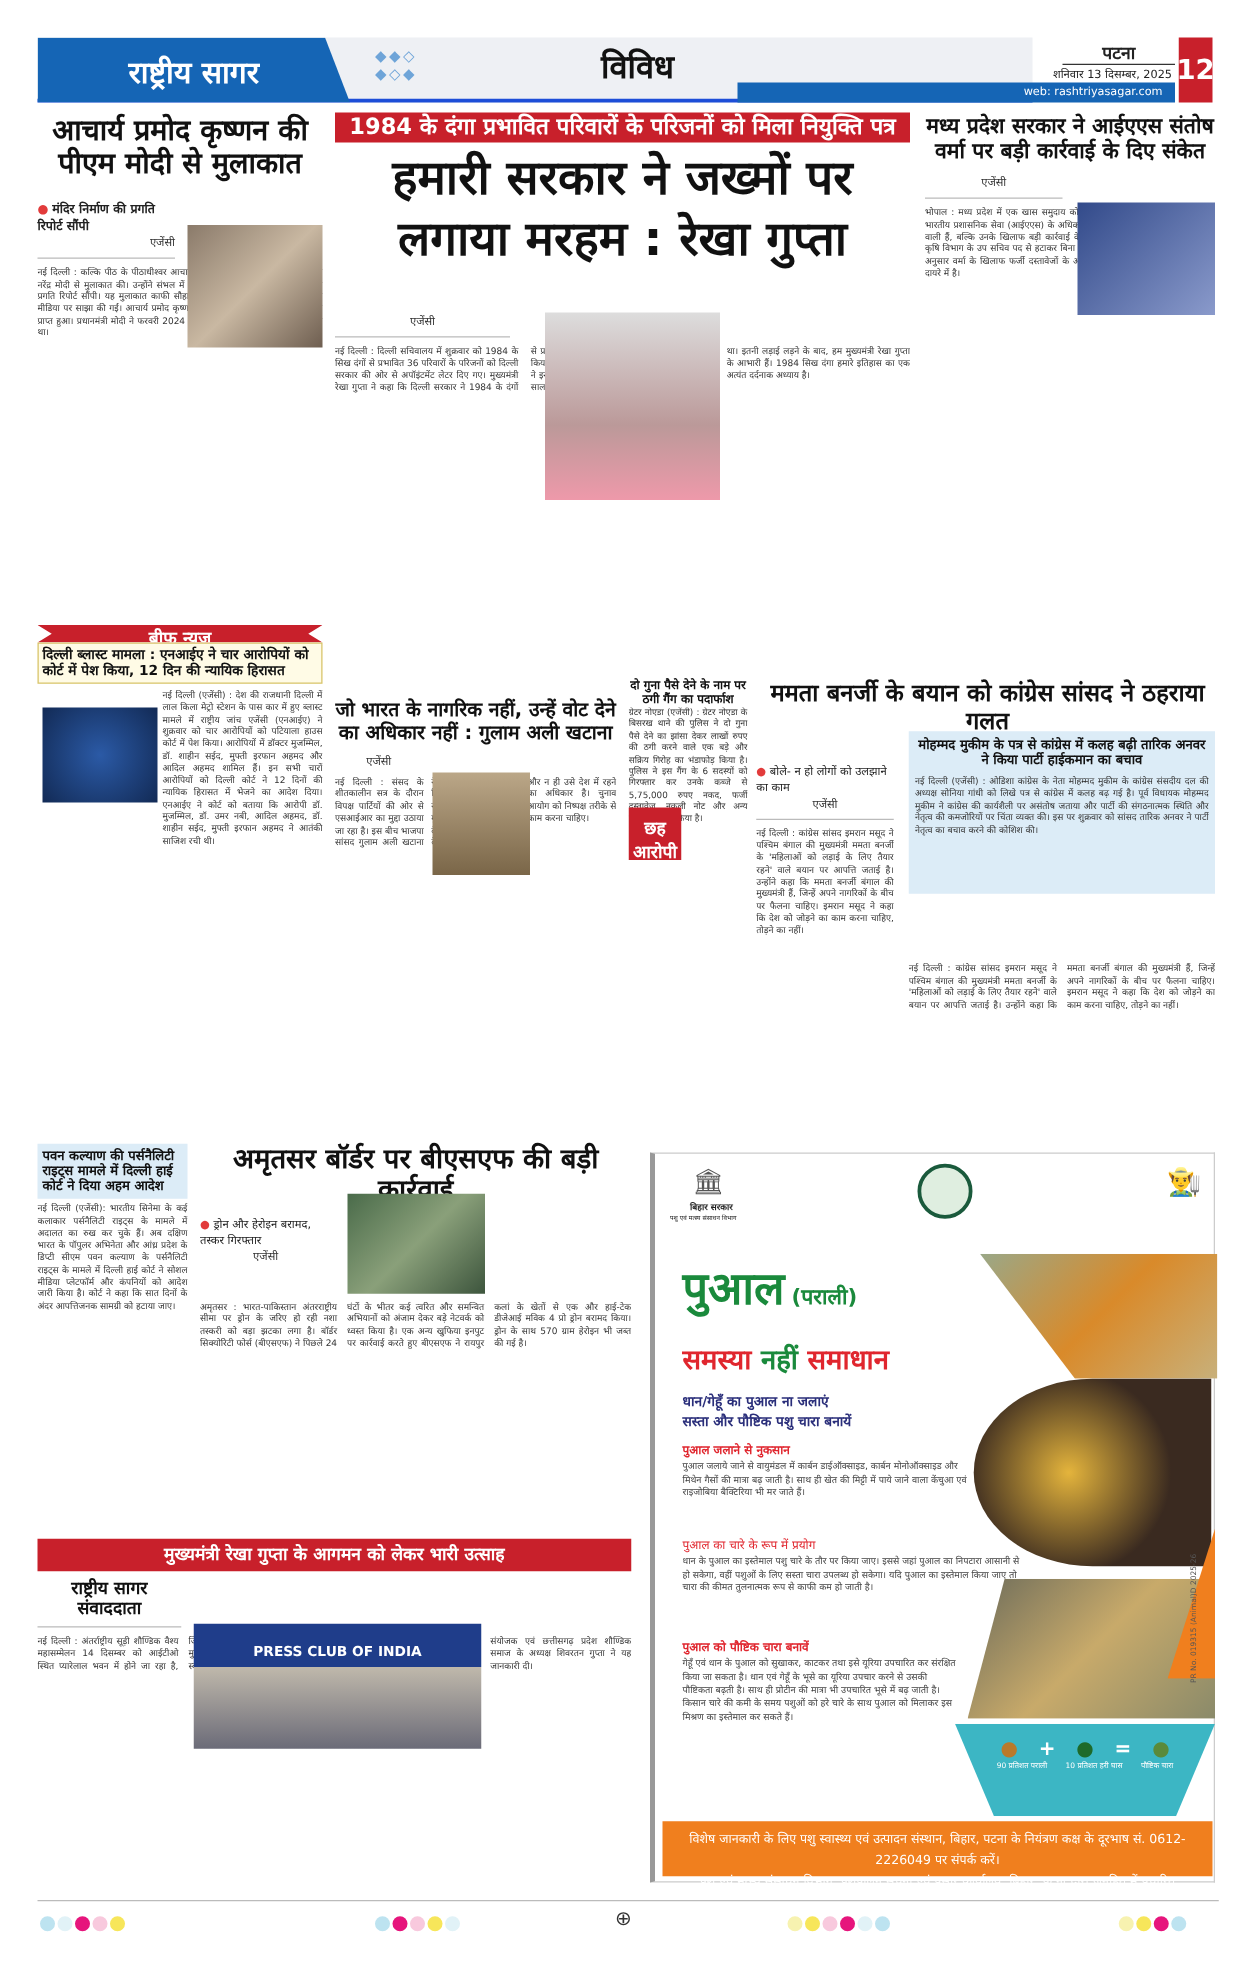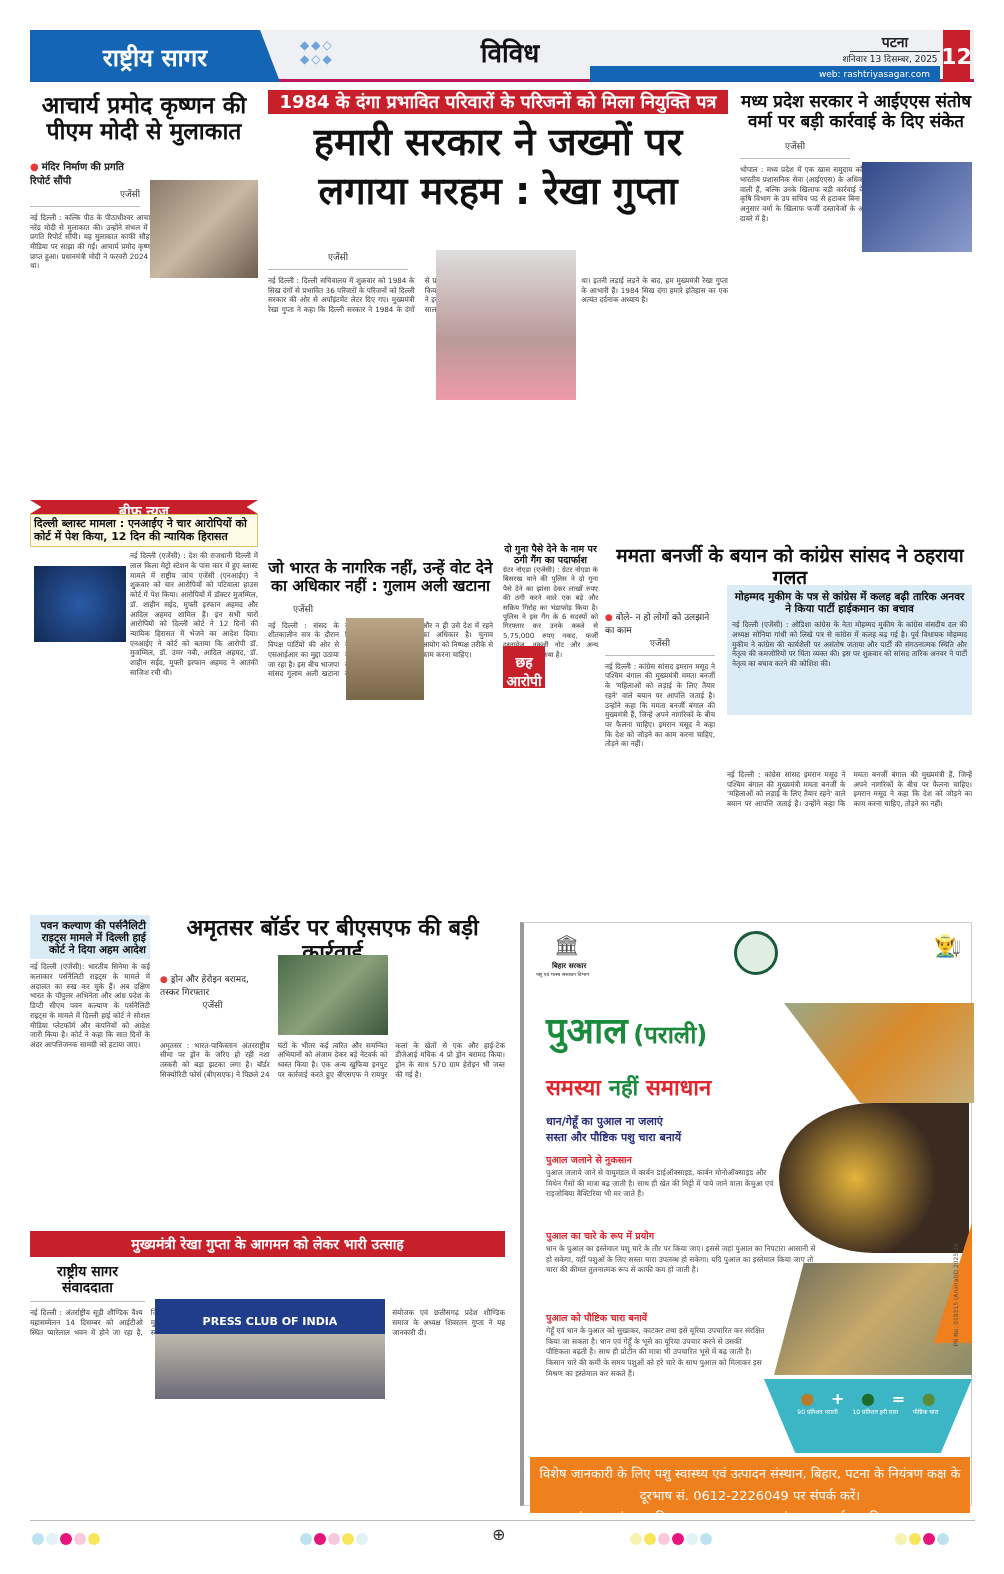--- a/index.html
+++ b/index.html
@@ -1,18 +1,18 @@
 <!DOCTYPE html>
 <html><head>
 <meta charset="utf-8">
 <style>
 *{box-sizing:border-box;margin:0;padding:0}
 body{width:1004px;height:1574px;background:#fff;font-family:"DejaVu Sans",sans-serif;color:#222;position:relative;overflow:hidden}
 .abs{position:absolute}
-.masthead{left:30px;top:30px;width:944px;height:52px;background:#eef0f4;border-bottom:3px solid #be185d}
+.masthead{left:30px;top:30px;width:796px;height:52px;background:#eef0f4;border-bottom:3px solid #1d4ed8}
 .brand{left:0;top:0;width:250px;height:52px;background:#1565b5;color:#fff;font-weight:bold;font-size:24px;display:flex;align-items:center;justify-content:center;clip-path:polygon(0 0,92% 0,100% 100%,0 100%)}
 .section{left:380px;top:4px;width:200px;text-align:center;font-size:26px;font-weight:bold;color:#111}
 .city{left:820px;top:2px;width:90px;text-align:center;font-size:14px;font-weight:bold;border-bottom:1px solid #333}
 .date{left:800px;top:22px;width:120px;text-align:center;font-size:9px}
 .webbar{left:560px;top:36px;width:350px;height:16px;background:#1565b5;color:#fff;font-size:9px;text-align:right;padding-right:10px;line-height:16px}
 .pageno{left:913px;top:0;width:27px;height:52px;background:#c8202b;color:#fff;font-size:22px;font-weight:bold;display:flex;align-items:center;justify-content:center}
 .hl{font-weight:bold;color:#111;line-height:1.15}
 .body{font-size:7.2px;line-height:1.35;color:#333;text-align:justify;overflow:hidden}
 .img{background:linear-gradient(135deg,#8a7a6a,#c9b8a2,#6e5e50)}
 .redbar{background:#c8202b;color:#fff;text-align:center;font-weight:bold}
@@ -90,21 +90,21 @@
   <div class="body" style="width:110px;height:120px">नई दिल्ली : कांग्रेस सांसद इमरान मसूद ने पश्चिम बंगाल की मुख्यमंत्री ममता बनर्जी के 'महिलाओं को लड़ाई के लिए तैयार रहने' वाले बयान पर आपत्ति जताई है। उन्होंने कहा कि ममता बनर्जी बंगाल की मुख्यमंत्री हैं, जिन्हें अपने नागरिकों के बीच पर फैलना चाहिए। इमरान मसूद ने कहा कि देश को जोड़ने का काम करना चाहिए, तोड़ने का नहीं।</div>
 </div>
 
 <div class="abs bluebox" style="left:727px;top:585px;width:245px;padding:5px">
   <div class="hl" style="font-size:10.5px;text-align:center">मोहम्मद मुकीम के पत्र से कांग्रेस में कलह बढ़ी तारिक अनवर ने किया पार्टी हाईकमान का बचाव</div>
   <div class="body" style="height:90px;margin-top:6px">नई दिल्ली (एजेंसी) : ओडिशा कांग्रेस के नेता मोहम्मद मुकीम के कांग्रेस संसदीय दल की अध्यक्ष सोनिया गांधी को लिखे पत्र से कांग्रेस में कलह बढ़ गई है। पूर्व विधायक मोहम्मद मुकीम ने कांग्रेस की कार्यशैली पर असंतोष जताया और पार्टी की संगठनात्मक स्थिति और नेतृत्व की कमजोरियों पर चिंता व्यक्त की। इस पर शुक्रवार को सांसद तारिक अनवर ने पार्टी नेतृत्व का बचाव करने की कोशिश की।</div>
 </div>
 <div class="abs body" style="left:727px;top:770px;width:245px;height:120px;column-count:2;column-gap:8px">नई दिल्ली : कांग्रेस सांसद इमरान मसूद ने पश्चिम बंगाल की मुख्यमंत्री ममता बनर्जी के 'महिलाओं को लड़ाई के लिए तैयार रहने' वाले बयान पर आपत्ति जताई है। उन्होंने कहा कि ममता बनर्जी बंगाल की मुख्यमंत्री हैं, जिन्हें अपने नागरिकों के बीच पर फैलना चाहिए। इमरान मसूद ने कहा कि देश को जोड़ने का काम करना चाहिए, तोड़ने का नहीं।</div>
 
 <div class="abs" style="left:30px;top:915px;width:120px">
-  <div class="bluebox hl" style="font-size:10.5px;text-align:right;padding:4px">पवन कल्याण की पर्सनैलिटी राइट्स मामले में दिल्ली हाई कोर्ट ने दिया अहम आदेश</div>
+  <div class="bluebox hl" style="font-size:10.5px;text-align:left;padding:4px">पवन कल्याण की पर्सनैलिटी राइट्स मामले में दिल्ली हाई कोर्ट ने दिया अहम आदेश</div>
   <div class="body" style="height:240px;margin-top:3px">नई दिल्ली (एजेंसी): भारतीय सिनेमा के कई कलाकार पर्सनैलिटी राइट्स के मामले में अदालत का रुख कर चुके हैं। अब दक्षिण भारत के पॉपुलर अभिनेता और आंध्र प्रदेश के डिप्टी सीएम पवन कल्याण के पर्सनैलिटी राइट्स के मामले में दिल्ली हाई कोर्ट ने सोशल मीडिया प्लेटफॉर्म और कंपनियों को आदेश जारी किया है। कोर्ट ने कहा कि सात दिनों के अंदर आपत्तिजनक सामग्री को हटाया जाए।</div>
 </div>
 
 <div class="abs" style="left:160px;top:915px;width:345px">
   <div class="hl" style="font-size:22px;text-align:center">अमृतसर बॉर्डर पर बीएसएफ की बड़ी कार्रवाई</div>
   <div class="bullet" style="font-size:9px;width:105px;margin-top:6px">ड्रोन और हेरोइन बरामद, तस्कर गिरफ्तार</div>
   <div class="agency" style="width:105px">एजेंसी</div>
   <div class="abs img" style="left:118px;top:40px;width:110px;height:80px;background:linear-gradient(135deg,#4a6b4a,#8aa07a,#3d553d)"></div>
   <div class="body" style="height:200px;margin-top:30px;column-count:3;column-gap:8px">अमृतसर : भारत-पाकिस्तान अंतरराष्ट्रीय सीमा पर ड्रोन के जरिए हो रही नशा तस्करी को बड़ा झटका लगा है। बॉर्डर सिक्योरिटी फोर्स (बीएसएफ) ने पिछले 24 घंटों के भीतर कई त्वरित और समन्वित अभियानों को अंजाम देकर बड़े नेटवर्क को ध्वस्त किया है। एक अन्य खुफिया इनपुट पर कार्रवाई करते हुए बीएसएफ ने रायपुर कलां के खेतों से एक और हाई-टेक डीजेआई मविक 4 प्रो ड्रोन बरामद किया। ड्रोन के साथ 570 ग्राम हेरोइन भी जब्त की गई है।</div>
 </div>
@@ -121,36 +121,36 @@
 
 <div class="abs" style="left:520px;top:922px;width:452px;height:584px;border:1px solid #ccc;border-left:4px solid #999;background:#fff">
   <div class="abs" style="left:30px;top:10px;font-size:20px;color:#555">🏛</div>
   <div class="abs" style="left:28px;top:38px;font-size:7px;font-weight:bold">बिहार सरकार</div>
   <div class="abs" style="left:12px;top:48px;font-size:5px">पशु एवं मत्स्य संसाधन विभाग</div>
   <div class="abs" style="left:210px;top:8px;width:44px;height:44px;border-radius:50%;border:3px solid #1a5a3c;background:#dfeee0"></div>
   <div class="abs" style="left:410px;top:10px;font-size:22px">👨‍🌾</div>
   <div class="abs" style="left:260px;top:80px;width:190px;height:100px;background:linear-gradient(135deg,#9aa888,#d98a2a,#c8b07a);clip-path:polygon(0 0,100% 0,100% 100%,40% 100%)"></div>
   <div class="abs" style="left:22px;top:82px;color:#1a8a3c;font-weight:bold">
     <span style="font-size:36px">पुआल</span>
-    <span style="font-size:24px">(पराली)</span>
+    <span style="font-size:17px">(पराली)</span>
   </div>
   <div class="abs" style="left:22px;top:148px;font-size:22px;font-weight:bold">
     <span style="color:#e0262e">समस्या</span>
     <span style="color:#1a8a3c">नहीं</span>
     <span style="color:#e0262e">समाधान</span>
   </div>
   <div class="abs" style="left:22px;top:190px;font-size:11px;font-weight:bold;color:#2a2e7a">धान/गेहूँ का पुआल ना जलाएं</div>
   <div class="abs" style="left:22px;top:206px;font-size:11px;font-weight:bold;color:#2a2e7a">सस्ता और पौष्टिक पशु चारा बनायें</div>
   <div class="abs" style="left:255px;top:180px;width:190px;height:150px;border-radius:50% 0 0 50%;background:radial-gradient(circle at 40% 50%,#e4b43c,#3a2a20 60%)"></div>
   <div class="abs" style="left:22px;top:230px;width:235px">
     <div style="color:#e0262e;font-weight:bold;font-size:9.5px">पुआल जलाने से नुकसान</div>
     <div style="font-size:7.4px;line-height:1.45;color:#444;margin-top:2px">पुआल जलाये जाने से वायुमंडल में कार्बन डाईऑक्साइड, कार्बन मोनोऑक्साइड और मिथेन गैसों की मात्रा बढ़ जाती है। साथ ही खेत की मिट्टी में पाये जाने वाला केंचुआ एवं राइजोबिया बैक्टिरिया भी मर जाते हैं।</div>
   </div>
   <div class="abs" style="left:22px;top:306px;width:270px">
-    <div style="color:#e0262e;font-weight:bold;font-size:9.5px">पुआल का चारे के रूप में प्रयोग</div>
+    <div style="color:#e0262e;font-weight:normal;font-size:9.5px">पुआल का चारे के रूप में प्रयोग</div>
     <div style="font-size:7.4px;line-height:1.45;color:#444;margin-top:2px">धान के पुआल का इस्तेमाल पशु चारे के तौर पर किया जाए। इससे जहां पुआल का निपटारा आसानी से हो सकेगा, वहीं पशुओं के लिए सस्ता चारा उपलब्ध हो सकेगा। यदि पुआल का इस्तेमाल किया जाए तो चारा की कीमत तुलनात्मक रूप से काफी कम हो जाती है।</div>
   </div>
   <div class="abs" style="left:250px;top:340px;width:198px;height:112px;background:linear-gradient(135deg,#6a6a5a,#c8aa6a,#8a8a6a);clip-path:polygon(15% 0,100% 0,100% 100%,0 100%)"></div>
   <div class="abs" style="left:410px;top:300px;width:38px;height:120px;background:#f07f1e;clip-path:polygon(100% 0,100% 100%,0 100%)"></div>
   <div class="abs" style="left:428px;top:320px;font-size:6px;color:#555;writing-mode:vertical-rl;transform:rotate(180deg)">PR No. 019315 (Animal)D 2025-26</div>
   <div class="abs" style="left:22px;top:388px;width:220px">
     <div style="color:#e0262e;font-weight:bold;font-size:9.5px">पुआल को पौष्टिक चारा बनावें</div>
     <div style="font-size:7.4px;line-height:1.45;color:#444;margin-top:2px">गेहूँ एवं धान के पुआल को सुखाकर, काटकर तथा इसे यूरिया उपचारित कर संरक्षित किया जा सकता है। धान एवं गेहूँ के भूसे का यूरिया उपचार करने से उसकी पौष्टिकता बढ़ती है। साथ ही प्रोटीन की मात्रा भी उपचारित भूसे में बढ़ जाती है। किसान चारे की कमी के समय पशुओं को हरे चारे के साथ पुआल को मिलाकर इस मिश्रण का इस्तेमाल कर सकते हैं।</div>
   </div>
   <div class="abs" style="left:240px;top:456px;width:208px;height:74px;background:#3cb6c4;clip-path:polygon(0 0,100% 0,85% 100%,15% 100%);color:#fff;font-size:6px;text-align:center">
@@ -160,21 +160,21 @@
         <span style="color:#1e6a2a">●</span>
         <span>=</span>
         <span style="color:#5a8a3a">●</span>
     </div>
     <div style="display:flex;justify-content:space-around;padding:0 26px">
       <span>90 प्रतिशत पराली</span>
       <span>10 प्रतिशत हरी घास</span>
       <span>पौष्टिक चारा</span>
     </div>
   </div>
-  <div class="abs" style="left:6px;top:534px;width:440px;height:56px;background:#f07f1e;color:#fff;font-size:13px;text-align:center;padding-top:6px;line-height:1.7">
+  <div class="abs" style="left:6px;top:534px;width:440px;height:44px;background:#f07f1e;color:#fff;font-size:10px;text-align:center;padding-top:6px;line-height:1.7">
     <div>विशेष जानकारी के लिए पशु स्वास्थ्य एवं उत्पादन संस्थान, बिहार, पटना के नियंत्रण कक्ष के दूरभाष सं. 0612-2226049 पर संपर्क करें।</div>
     <div>पशु एवं मत्स्य संसाधन विभाग, पशुपालन सूचना एवं प्रसार कार्यालय, बिहार, पटना द्वारा जनहित में प्रचारित</div>
   </div>
 </div>
 
 <div class="abs rule" style="left:30px;top:1520px;width:945px"></div>
 <div class="abs dots" style="left:32px;top:1530px">
   <span style="background:#bde3f0"></span><span style="background:#e1f2f7"></span><span style="background:#e6157c"></span><span style="background:#f8c9dd"></span><span style="background:#f7e65a"></span>
 </div>
 <div class="abs dots" style="left:300px;top:1530px">

